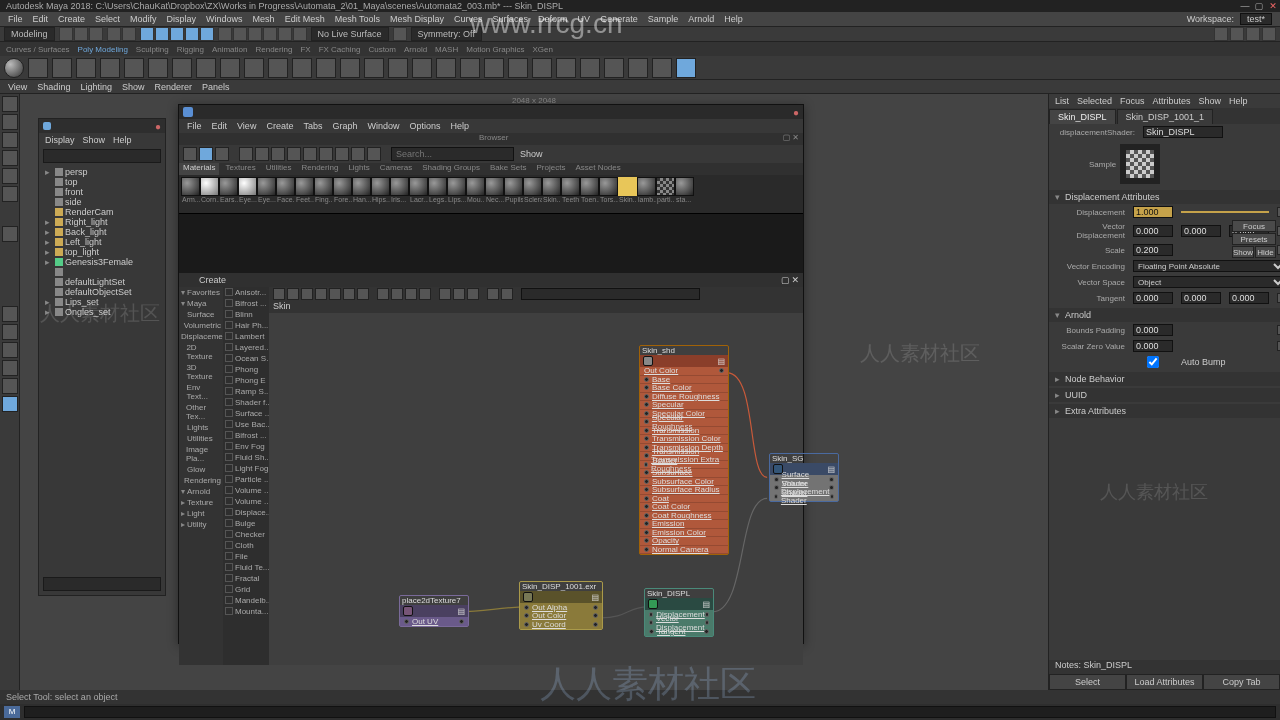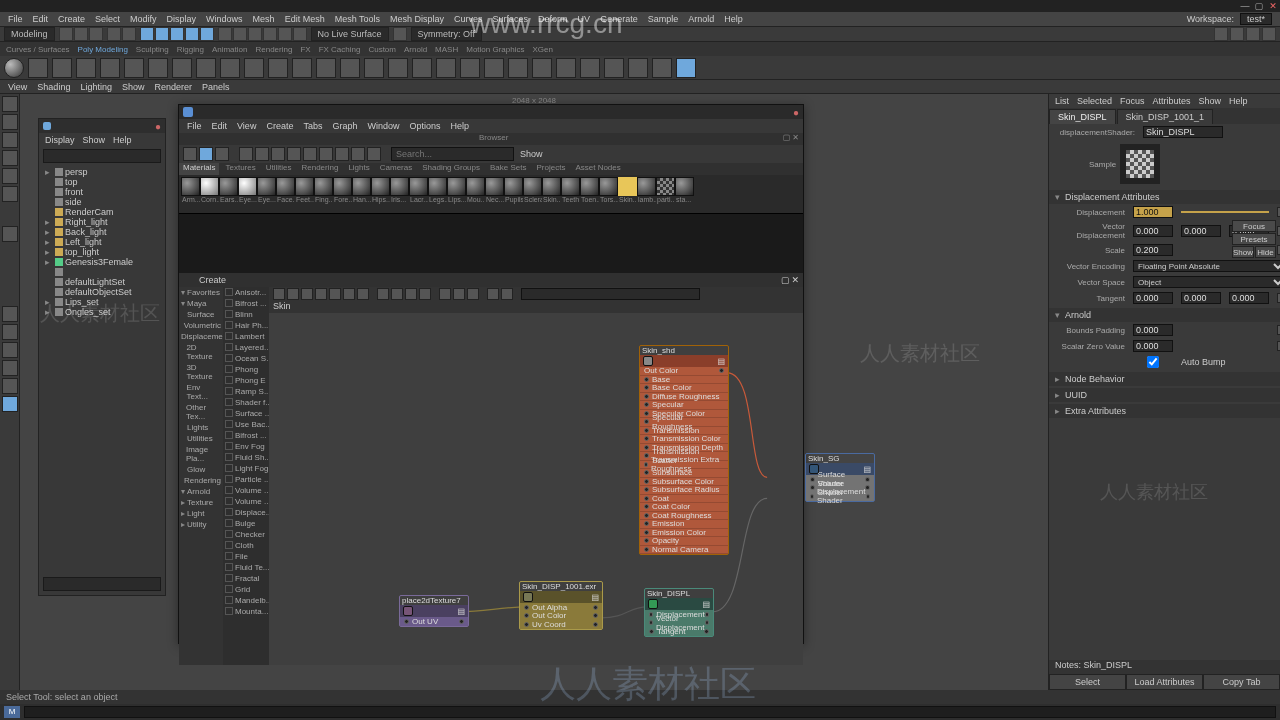--- a/index.html
+++ b/index.html
@@ -77,28 +77,28 @@
   .hyper .sub { width:46px; background:#2e2e2e; font-size:8px; color:#aaa; overflow:hidden;}
   .hyper .sub .si { padding:1px 2px; display:flex; gap:2px; white-space:nowrap;}
   .hyper .sub .si .ck { width:8px; height:8px; border:1px solid #555; flex-shrink:0;}
   .hyper .nodetool { height:14px; background:#333; display:flex; gap:2px; padding:1px 4px; align-items:center;}
   .hyper .nodetool .b { width:12px; height:12px; background:#555; border:1px solid #222;}
   .hyper .nodetool .srch2 { flex:0 0 80px; height:12px; background:#2a2a2a; border:1px solid #111;}
   .hyper .graph { flex:1; background:#3f3f3f; position:relative; }
   .node { position:absolute; border-radius:2px; font-size:8px; color:#ddd; }
   .node .nhdr { height:12px; background:#333; display:flex; align-items:center; padding:0 3px; gap:2px;}
   .node .nhdr .sw { width:10px; height:10px; background:#888; border-radius:2px;}
-  .node .nbody { background:#444; }
+  .node .nbody { background:#444;text-decoration:underline; }
   .node .row { height:8.5px; padding:0 4px; display:flex; align-items:center;}
   .node .row .port { width:5px; height:5px; border-radius:50%; background:#222; margin-right:3px; border:1px solid #666;}
   .node .row .portR { width:5px; height:5px; border-radius:50%; background:#222; margin-left:auto; border:1px solid #666;}
   .node.red { border:1px solid #a16207; }
   .node.red .nhdr { background:#8a3e2a; }
   .node.red .row { background:#b0583b; border-bottom:1px solid rgba(0,0,0,.15);}
-  .node.blue { border:1px solid #4a6aa0;margin-left:36px; }
+  .node.blue { border:1px solid #4a6aa0; }
   .node.blue .nhdr { background:#3a4a66; }
   .node.blue .row { background:#737373; }
   .node.teal { border:1px solid #4a8a7a; }
   .node.teal .nhdr { background:#2a4a42; }
   .node.teal .row { background:#4a7a6a; }
   .node.purple { border:1px solid #7a6a9a; }
   .node.purple .nhdr { background:#4a4060; }
   .node.purple .row { background:#6a5a8a; }
   .node.yellow { border:1px solid #aa9a4a; }
   .node.yellow .nhdr { background:#5a522a; }
@@ -134,20 +134,21 @@
   .cmdbar { position:absolute; bottom:0; left:0; right:0; height:16px; background:#2e2e2e; display:flex; align-items:center; padding:0 4px;}
   .cmdbar .mel { width:16px; height:12px; background:#4a6a9a; font-size:8px; color:#fff; text-align:center; line-height:12px;}
   .cmdbar .inp { flex:1; height:12px; background:#1e1e1e; margin-left:4px; border:1px solid #111;}
   .vp-top { text-align:center; font-size:8px; color:#888; padding-top:2px;}
   .watermark { position:absolute; font-size:24px; color:rgba(255,255,255,.14); pointer-events:none; font-weight:normal; white-space:nowrap; z-index:50;}
 </style>
 </head>
 <body>
 
 <div class="titlebar">
+  <span>Autodesk Maya 2018: C:\Users\ChauKat\Dropbox\ZX\Works in Progress\Automata_2\01_Maya\scenes\Automata2_003.mb*  ---  Skin_DISPL</span>
   <span class="spacer"></span>
   <span class="winbtns"><span>—</span><span>▢</span><span style="color:#e66">✕</span></span>
 </div>
 
 <div class="menubar">
   <span>File</span>
   <span>Edit</span>
   <span>Create</span>
   <span>Select</span>
   <span>Modify</span>

